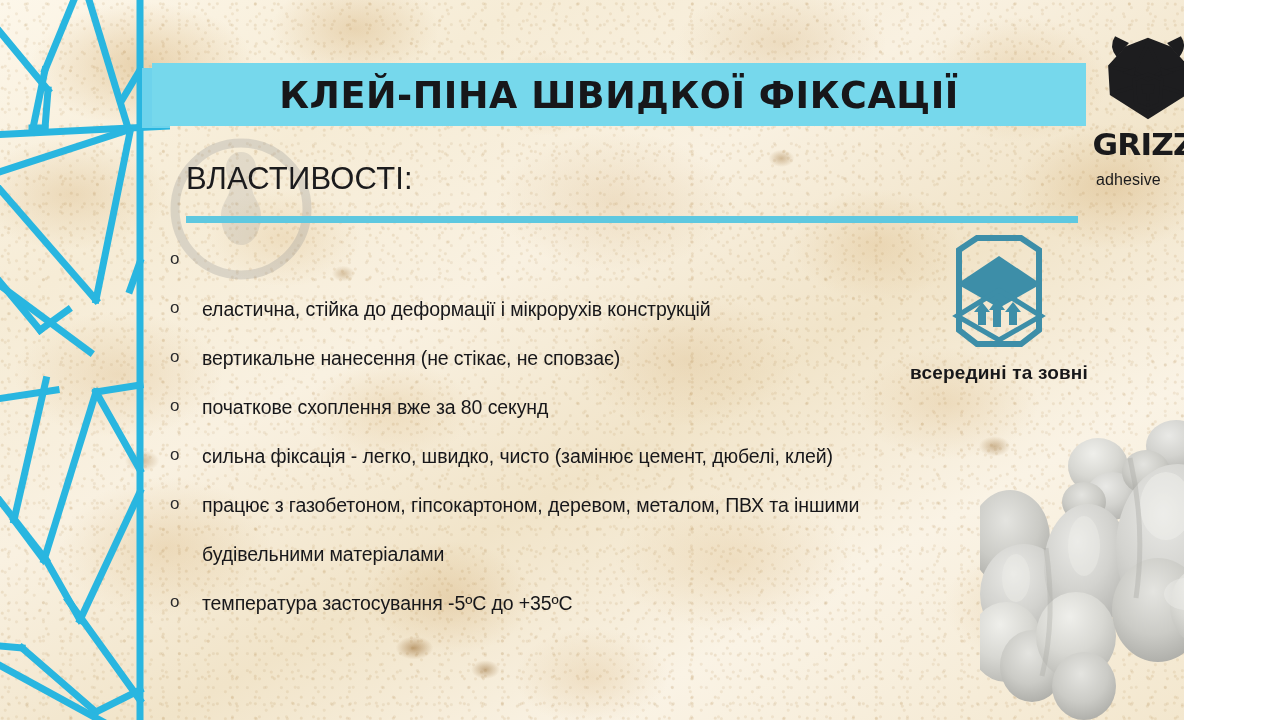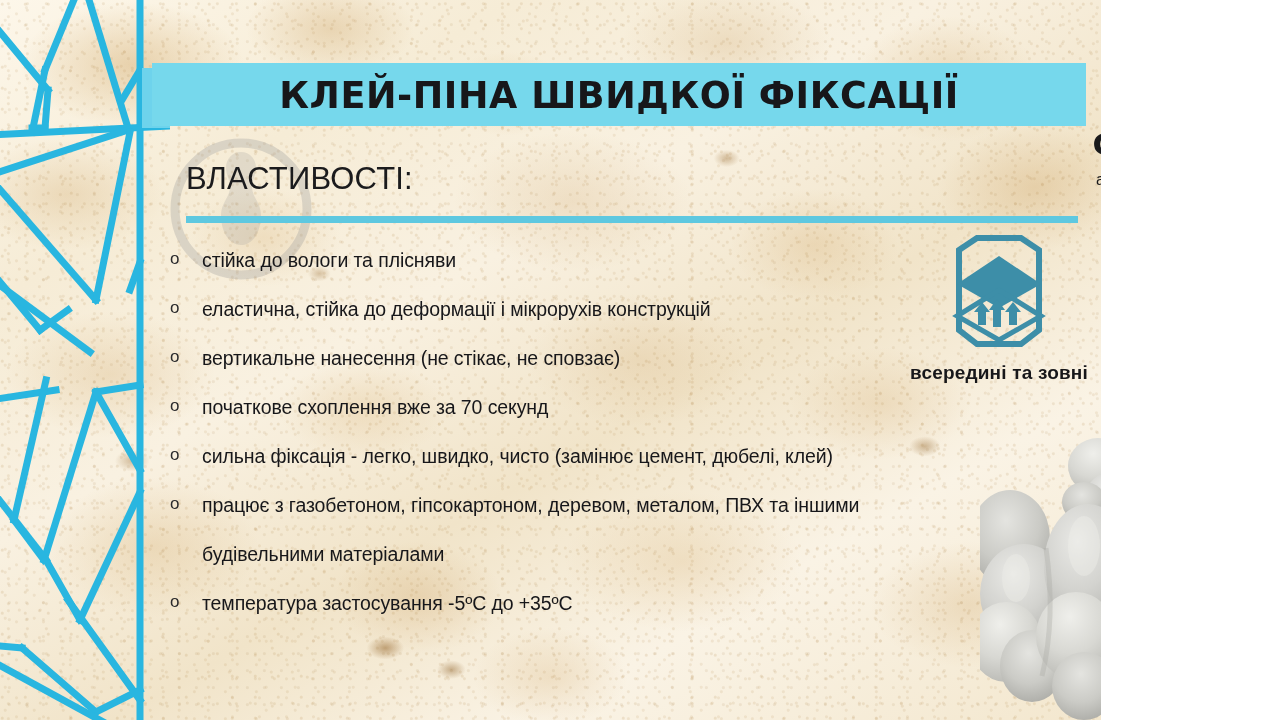--- a/index.html
+++ b/index.html
@@ -7,21 +7,21 @@
 
   html, body {
     width: 1280px;
     height: 720px;
     overflow: hidden;
     font-family: "Liberation Sans", "DejaVu Sans", sans-serif;
   }
 
   #slide {
     position: relative;
-    width: 1101px;
+    width: 1184px;
     height: 720px;
     overflow: hidden;
     background: #f4e8cf;
   }
 
   
   .bg-base {
     position: absolute; inset: 0;
     background:
       radial-gradient(ellipse 160px 90px at 12% 9%,  rgba(205,160,92,.40), rgba(205,160,92,0) 70%),
@@ -270,33 +270,32 @@
   <div class="title-bar">
     <span class="title-text">КЛЕЙ-ПІНА ШВИДКОЇ ФІКСАЦІЇ</span>
   </div>
 
   <div class="section-heading">ВЛАСТИВОСТІ:</div>
   <div class="section-rule"></div>
 
   <ul class="bullets" id="bullet-list">
       <li class="bullet-row">
         <span class="bullet-marker">o</span>
-        <span class="bullet-text">стійка до вологи та плісняви</span>
       </li>
       <li class="bullet-row">
         <span class="bullet-marker">o</span>
         <span class="bullet-text">еластична, стійка до деформації і мікрорухів конструкцій</span>
       </li>
       <li class="bullet-row">
         <span class="bullet-marker">o</span>
         <span class="bullet-text">вертикальне нанесення (не стікає, не сповзає)</span>
       </li>
       <li class="bullet-row">
         <span class="bullet-marker">o</span>
-        <span class="bullet-text">початкове схоплення вже за 70 секунд</span>
+        <span class="bullet-text">початкове схоплення вже за 80 секунд</span>
       </li>
       <li class="bullet-row">
         <span class="bullet-marker">o</span>
         <span class="bullet-text">сильна фіксація - легко, швидко, чисто (замінює цемент, дюбелі, клей)</span>
       </li>
       <li class="bullet-row">
         <span class="bullet-marker">o</span>
         <span class="bullet-text">працює з газобетоном, гіпсокартоном, деревом, металом,  ПВХ та   іншими</span>
       </li>
       <li class="bullet-row continuation">

